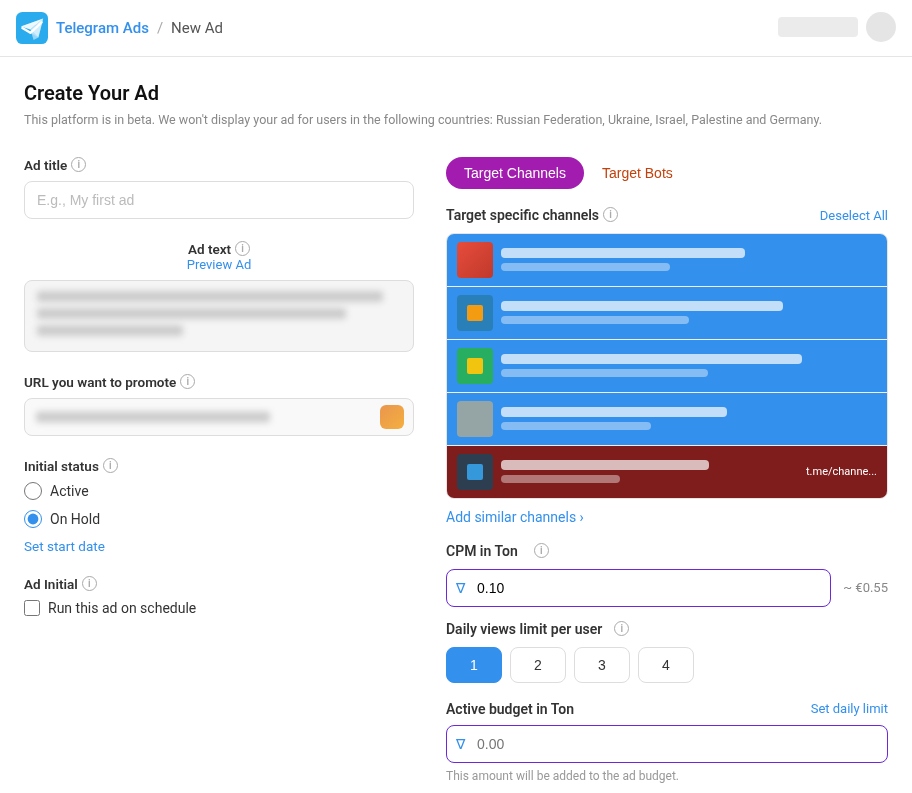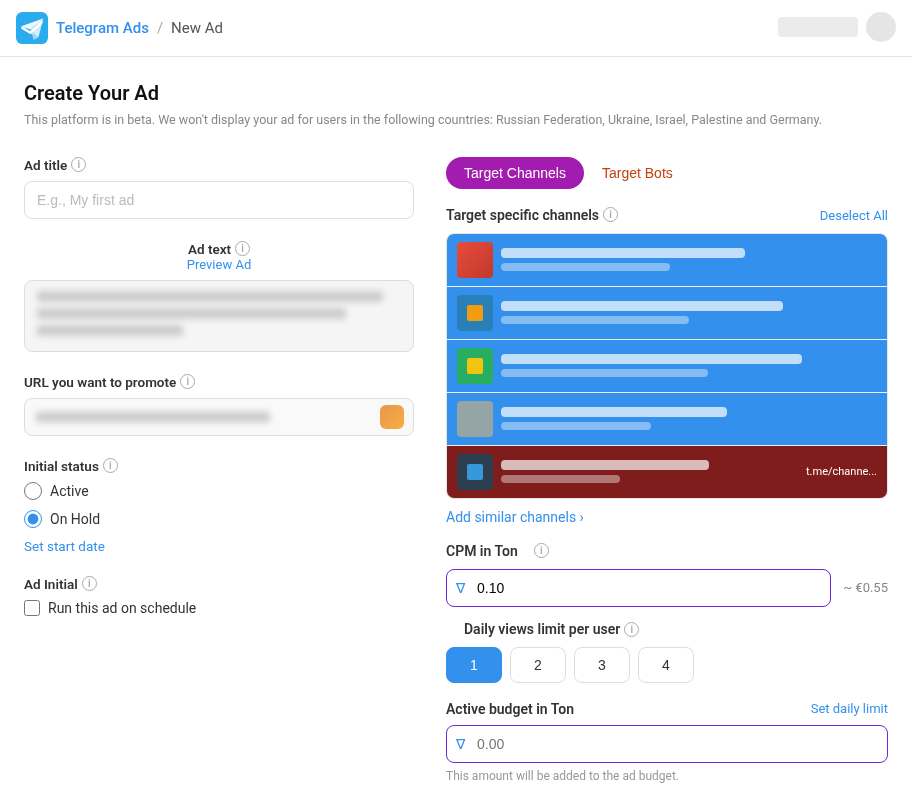--- a/index.html
+++ b/index.html
@@ -350,23 +350,22 @@
       color: #888;
       white-space: nowrap;
     }
     
     .views-label {
       font-size: 14px;
       font-weight: 600;
       color: #333;
       margin-bottom: 10px;
       display: flex;
-      align-items: flex-end;
-      gap: 4px;
-      margin-left: 18px;
+      align-items: flex-start;
+      gap: 12px;
     }
     .views-buttons {
       display: flex;
       gap: 8px;
       margin-bottom: 18px;
     }
     .views-btn {
       width: 56px;
       height: 36px;
       border: 1px solid #ddd;

